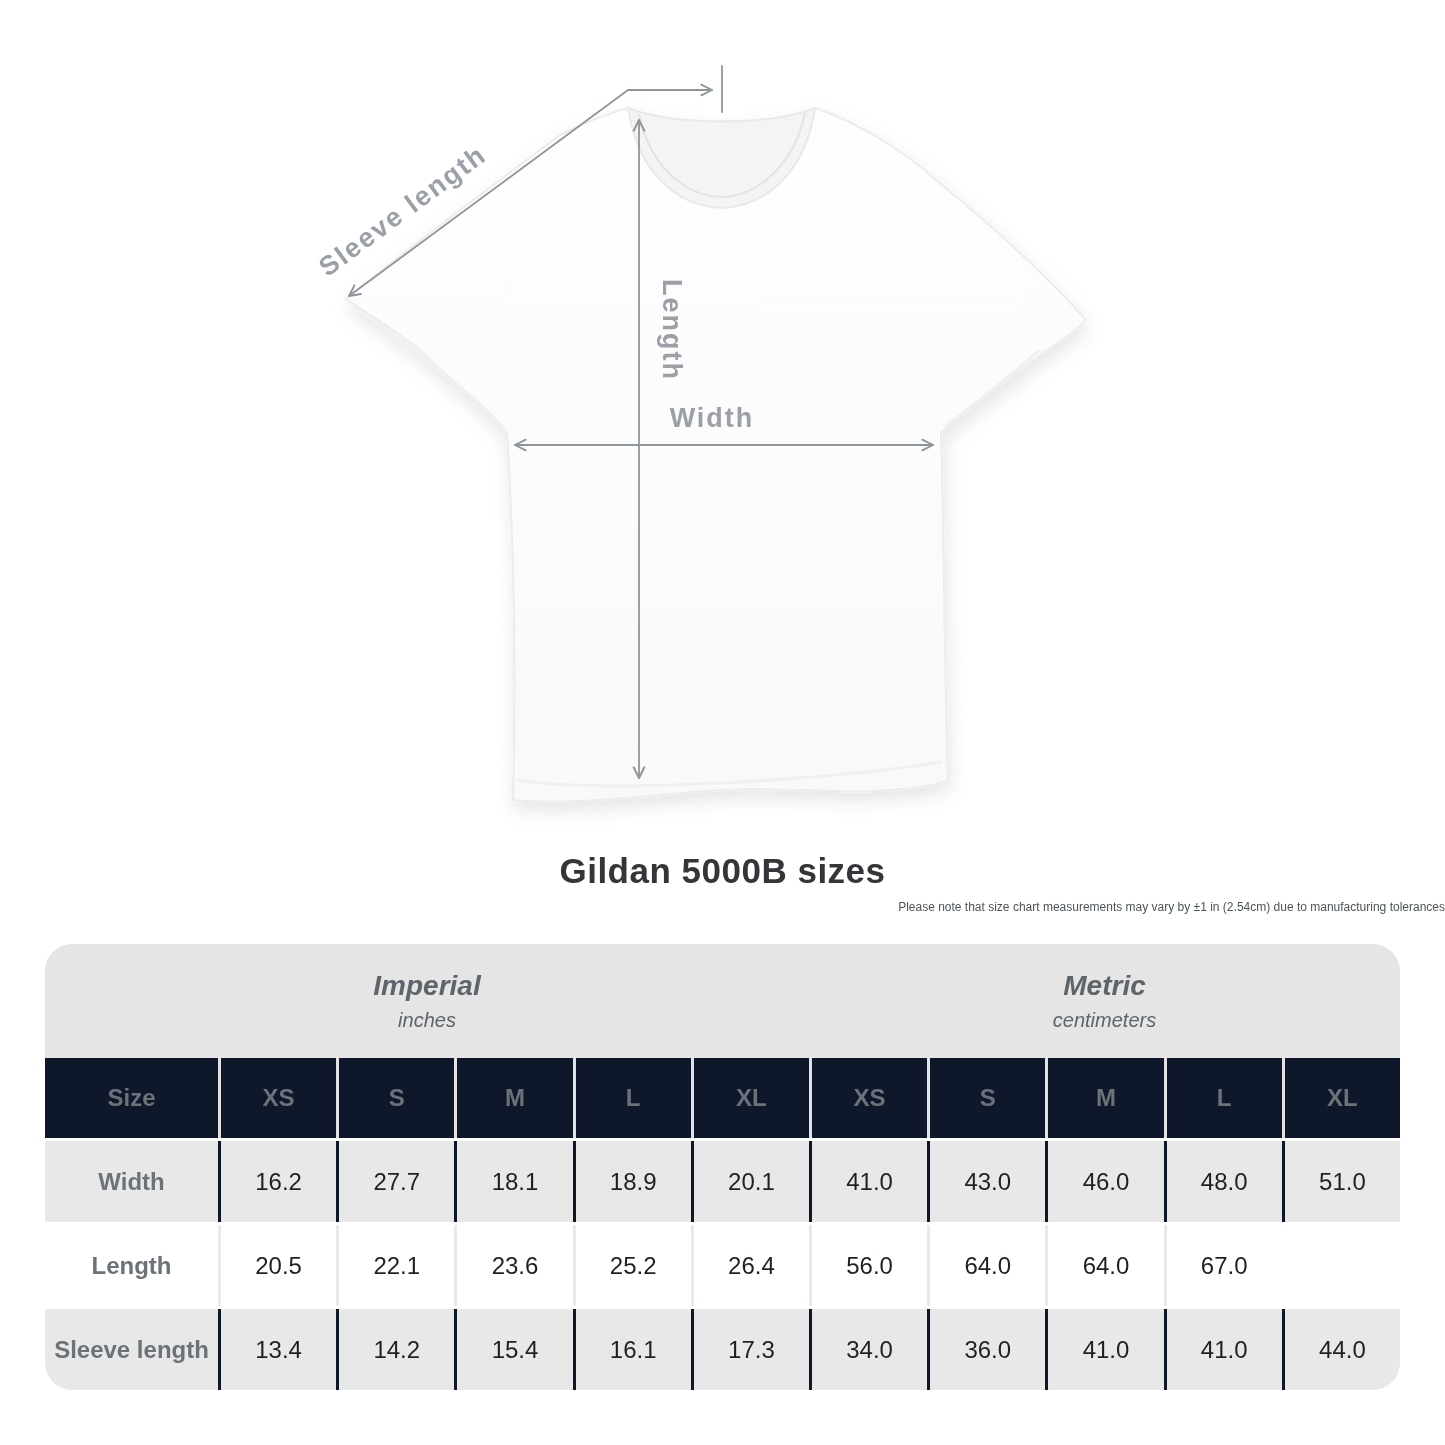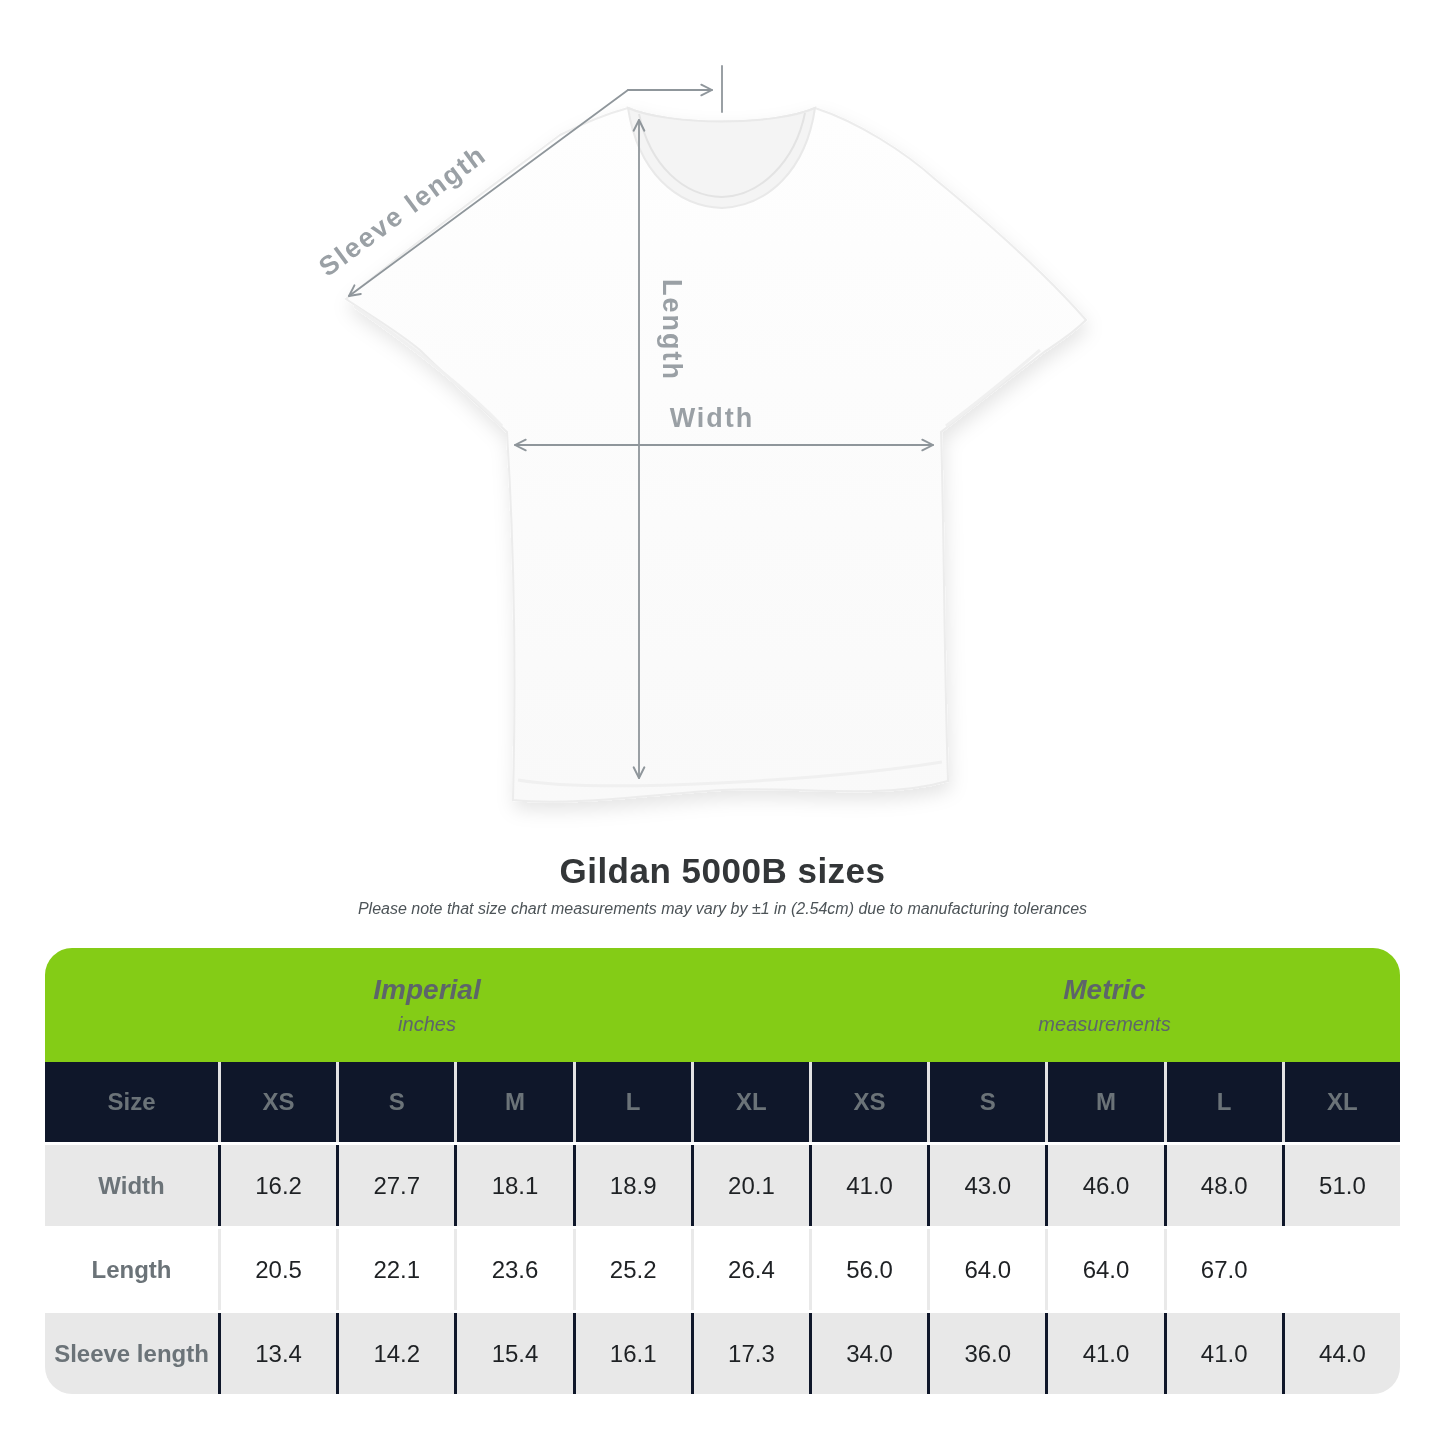--- a/index.html
+++ b/index.html
@@ -10,28 +10,28 @@
 
   
   .diagram { width:1445px; height:845px; position:relative; }
   .diagram svg { display:block; }
   .annot-text { fill:#9aa0a5; font-weight:bold; font-size:27px; letter-spacing:2px;
                 font-family:"Liberation Sans", sans-serif; }
 
   
   .title-block { text-align:center; margin-top:6px; }
   .title-block h1 { font-size:35px; font-weight:bold; color:#333638; letter-spacing:.5px; }
-  .title-block .note { margin-top:9px; font-size:16px; font-style:italic; color:#4d5458; }
+  .title-block .note { margin-top:9px; font-size:12px; color:#4d5458;text-align:right; }
 
   
   .size-table { width:1355px; margin:30px auto 0; border-radius:27px; overflow:hidden;
                 background:#ffffff; }
   .trow { display:grid; grid-template-columns:173px repeat(10, 1fr); }
 
-  .unit-row { height:114px; background:#84cc16; }
+  .unit-row { height:114px; background:#e5e5e5; }
   .unit-cell { display:flex; flex-direction:column; align-items:center; justify-content:center; gap:7px; }
   .unit-cell.imperial { grid-column:1 / 7; }
   .unit-cell.metric   { grid-column:7 / 12; }
   .unit-name { font-size:28px; font-weight:bold; font-style:italic; color:#5d656a; }
   .unit-sub  { font-size:20px; font-style:italic; color:#5d656a; }
 
   .cell { display:flex; align-items:center; justify-content:center; }
 
   .size-row { height:80px; background:#0f172a; }
   .size-row .cell { font-size:24px; font-weight:bold; color:#6b7378; }
@@ -114,21 +114,21 @@
 
   <div class="size-table">
 
     <div class="trow unit-row">
       <div class="unit-cell imperial">
         <div class="unit-name">Imperial</div>
         <div class="unit-sub">inches</div>
       </div>
       <div class="unit-cell metric">
         <div class="unit-name">Metric</div>
-        <div class="unit-sub">measurements</div>
+        <div class="unit-sub">centimeters</div>
       </div>
     </div>
 
     <div class="trow size-row">
       <div class="cell">Size</div>
       <div class="cell">XS</div>
       <div class="cell">S</div>
       <div class="cell">M</div>
       <div class="cell">L</div>
       <div class="cell">XL</div>

